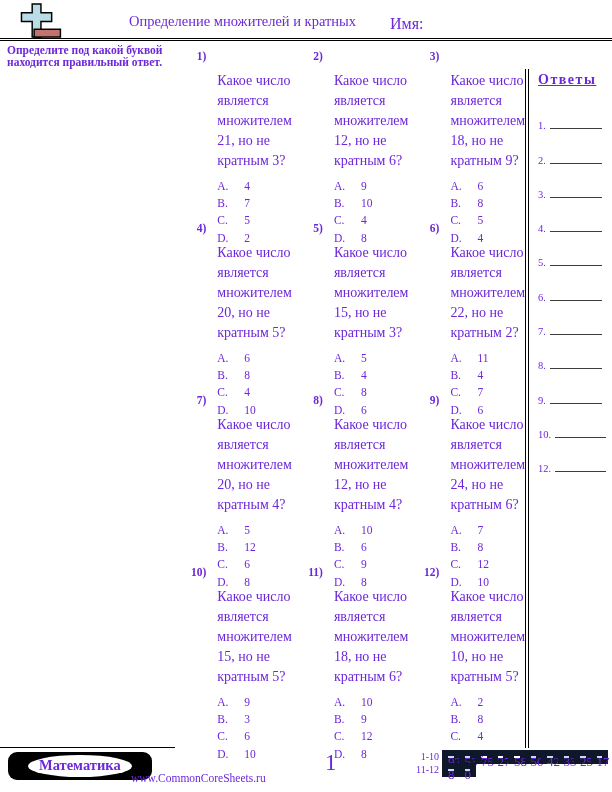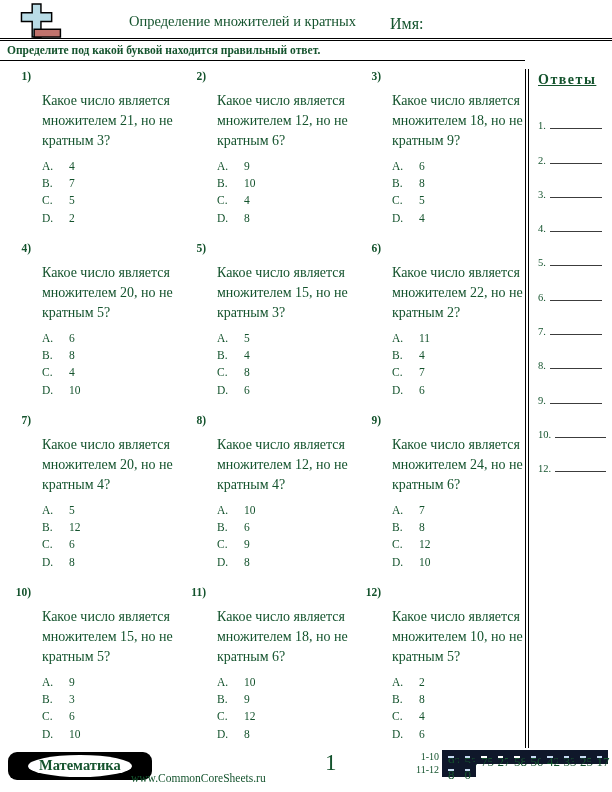--- a/index.html
+++ b/index.html
@@ -1,30 +1,30 @@
 <!DOCTYPE html>
 <html style="--hl: #c6d9f1; --logo-blue: #b9dce6; --logo-red: #c1736d;"><head>
 <meta charset="utf-8">
 <style>
   * { margin:0; padding:0; box-sizing:border-box; }
   body { background:#888; font-family:"Liberation Serif", serif; }
-  .page { position:relative; width:612px; height:792px; background:#fff; color:#14532d; margin:0 auto; overflow:hidden; }
+  .page { position:relative; width:612px; height:792px; background:#fff; color:#6d28d9; margin:0 auto; overflow:hidden; }
 
   
   .header { position:relative; height:38px; }
   .logo { position:absolute; left:13px; top:2px; width:52px; height:37px; }
   .logo-cross { fill:var(--logo-blue,#b9dce6); stroke:#000; stroke-width:1.5; }
   .logo-rect  { fill:var(--logo-red,#c1736d);  stroke:#000; stroke-width:1.5; }
   .title { position:absolute; left:129px; top:13px; font-size:14.5px; }
   .name-label { position:absolute; left:390px; top:15px; font-size:16px; }
   .double-hline { height:3px; border-top:1.5px solid #000; border-bottom:1.5px solid #000; }
 
   
   .body { display:flex; height:707px; }
-  .questions-area { flex:1; display:flex; flex-direction:column; }
+  .questions-area { flex:1; display:flex; }
   .instruction { font-weight:bold; font-size:11.5px; padding:3px 4px 4px 7px; border-bottom:1.2px solid #000; }
   .qgrid { display:grid; grid-template-columns:repeat(3,1fr); grid-auto-rows:172px; padding-top:9px; }
   .question { display:flex; padding-top:0; }
   .qnum { font-weight:bold; font-size:11.5px; width:31px; text-align:right; flex:0 0 31px; }
   .qbody { padding-left:11px; }
   .qtext { font-size:14px; line-height:20px; max-width:134px;margin-top:21px; }
   .options { margin-top:6px; }
   .option { display:flex; font-size:11.5px; height:17.3px; align-items:center; }
   .opt-letter { width:27px; }
 

